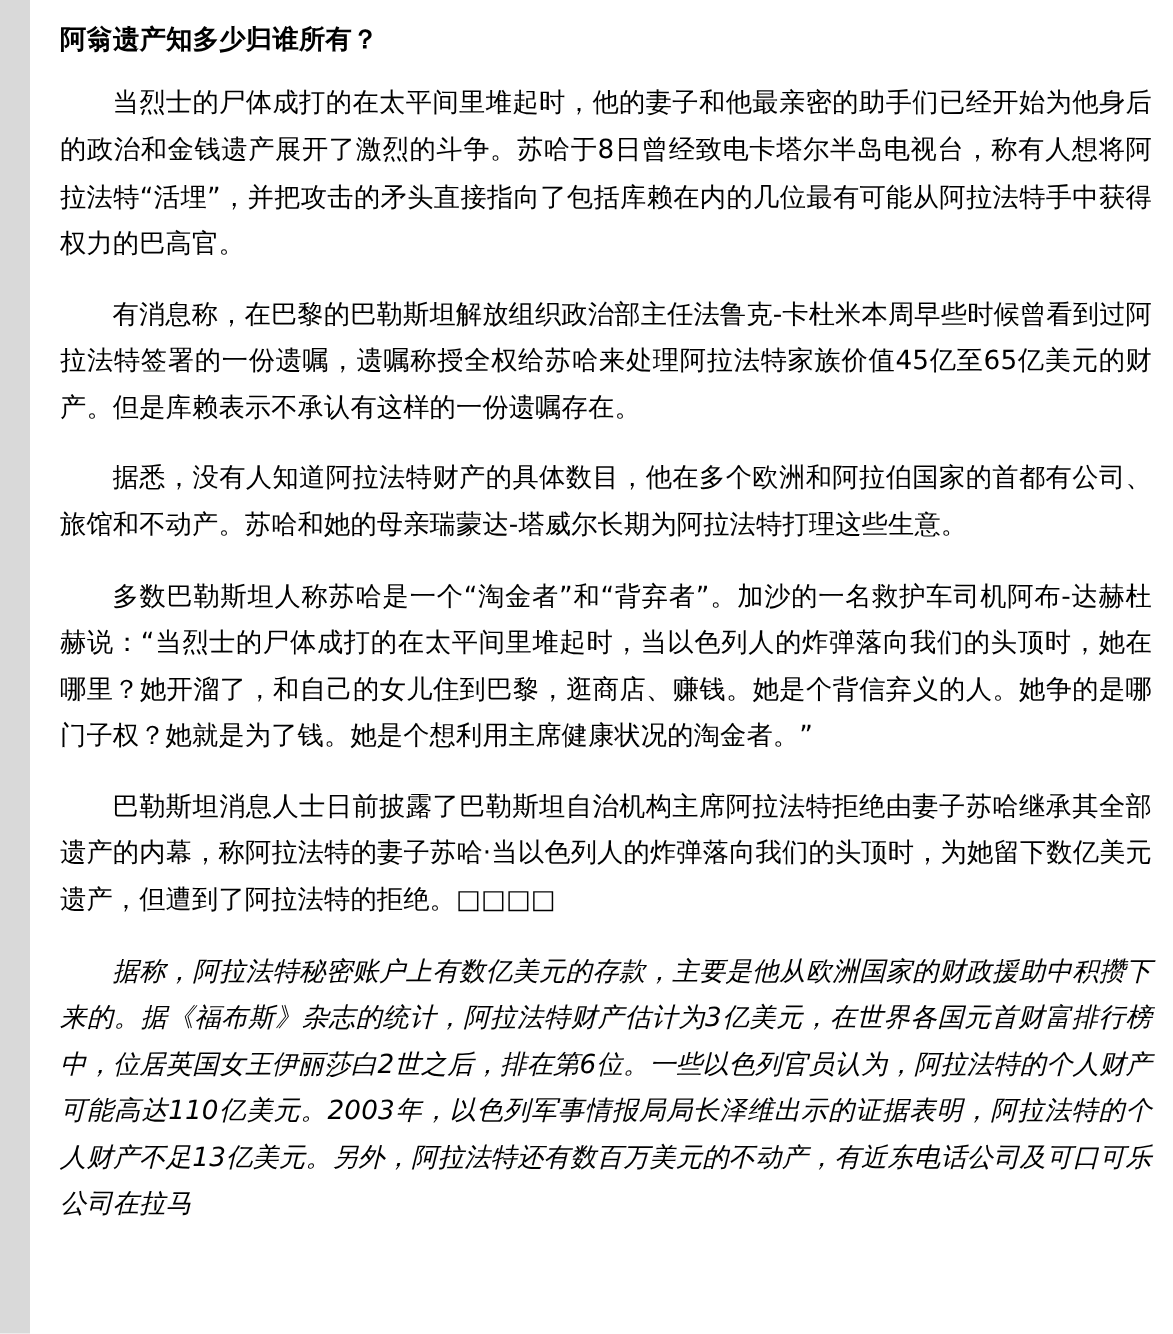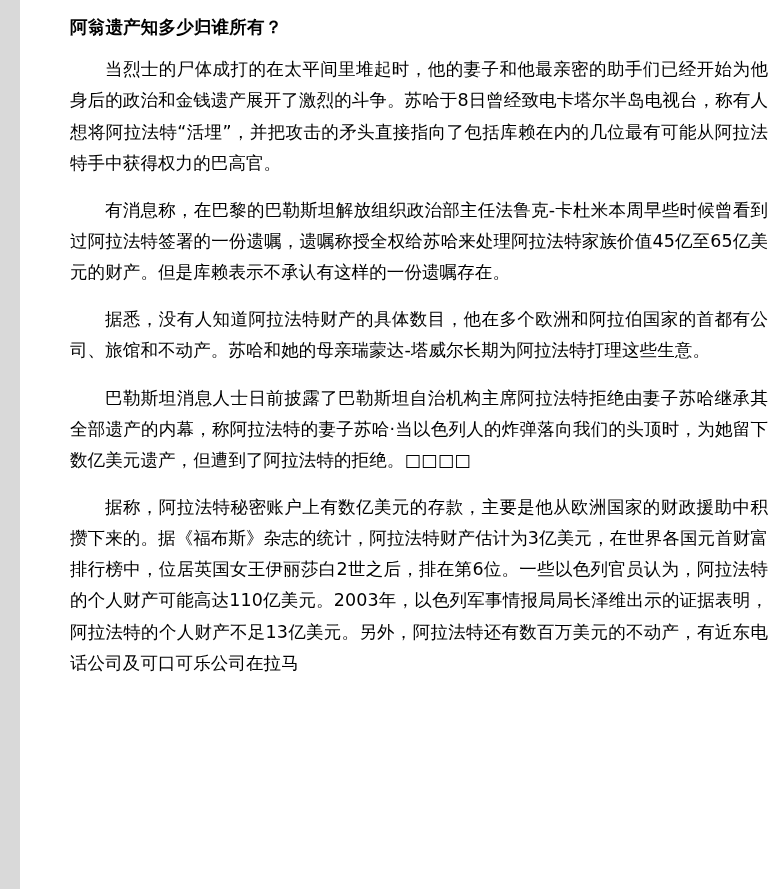--- a/index.html
+++ b/index.html
@@ -27,49 +27,51 @@
     top: 0;
     width: 20px;
     height: 889px;
     background: #d9d9d9;
   }
   .content {
     position: absolute;
     left: 20px;
     top: 0;
     right: 0;
-    padding: 14px 14px 0 50px;
+    padding: 14px 14px 0 20px;
     box-sizing: border-box;
   }
   .article-title {
     font-size: 17.5px;
     font-weight: bold;
     line-height: 1.5;
     margin: 0 0 14px 0;
     letter-spacing: 0.2px;
   }
   .para {
     font-size: 17.5px;
     line-height: 1.78;
     margin: 0 0 16px 0;
     text-align: justify;
     text-justify: inter-ideograph;
     text-indent: 2em;
     letter-spacing: 0.1px;
   }
   .para:last-child {
     margin-bottom: 0;
+    font-style: italic;
   }
 </style>
 </head>
 <body>
 
 <div class="page">
   <div class="left-rule"></div>
   <div class="content">
     <h1 class="article-title">阿翁遗产知多少归谁所有？</h1>
     <p class="para">当烈士的尸体成打的在太平间里堆起时，他的妻子和他最亲密的助手们已经开始为他身后的政治和金钱遗产展开了激烈的斗争。苏哈于8日曾经致电卡塔尔半岛电视台，称有人想将阿拉法特“活埋”，并把攻击的矛头直接指向了包括库赖在内的几位最有可能从阿拉法特手中获得权力的巴高官。</p>
     <p class="para">有消息称，在巴黎的巴勒斯坦解放组织政治部主任法鲁克-卡杜米本周早些时候曾看到过阿拉法特签署的一份遗嘱，遗嘱称授全权给苏哈来处理阿拉法特家族价值45亿至65亿美元的财产。但是库赖表示不承认有这样的一份遗嘱存在。</p>
     <p class="para">据悉，没有人知道阿拉法特财产的具体数目，他在多个欧洲和阿拉伯国家的首都有公司、旅馆和不动产。苏哈和她的母亲瑞蒙达-塔威尔长期为阿拉法特打理这些生意。</p>
+    <p class="para">多数巴勒斯坦人称苏哈是一个“淘金者”和“背弃者”。加沙的一名救护车司机阿布-达赫杜赫说：“当烈士的尸体成打的在太平间里堆起时，当以色列人的炸弹落向我们的头顶时，她在哪里？她开溜了，和自己的女儿住到巴黎，逛商店、赚钱。她是个背信弃义的人。她争的是哪门子权？她就是为了钱。她是个想利用主席健康状况的淘金者。”</p>
     <p class="para">巴勒斯坦消息人士日前披露了巴勒斯坦自治机构主席阿拉法特拒绝由妻子苏哈继承其全部遗产的内幕，称阿拉法特的妻子苏哈·当以色列人的炸弹落向我们的头顶时，为她留下数亿美元遗产，但遭到了阿拉法特的拒绝。□□□□</p>
     <p class="para">据称，阿拉法特秘密账户上有数亿美元的存款，主要是他从欧洲国家的财政援助中积攒下来的。据《福布斯》杂志的统计，阿拉法特财产估计为3亿美元，在世界各国元首财富排行榜中，位居英国女王伊丽莎白2世之后，排在第6位。一些以色列官员认为，阿拉法特的个人财产可能高达110亿美元。2003年，以色列军事情报局局长泽维出示的证据表明，阿拉法特的个人财产不足13亿美元。另外，阿拉法特还有数百万美元的不动产，有近东电话公司及可口可乐公司在拉马</p>
   </div>
 </div>
 
 </body></html>

